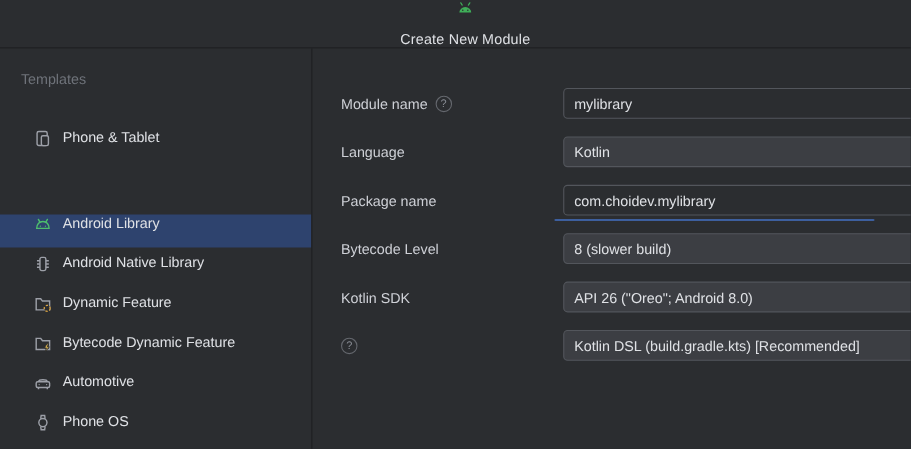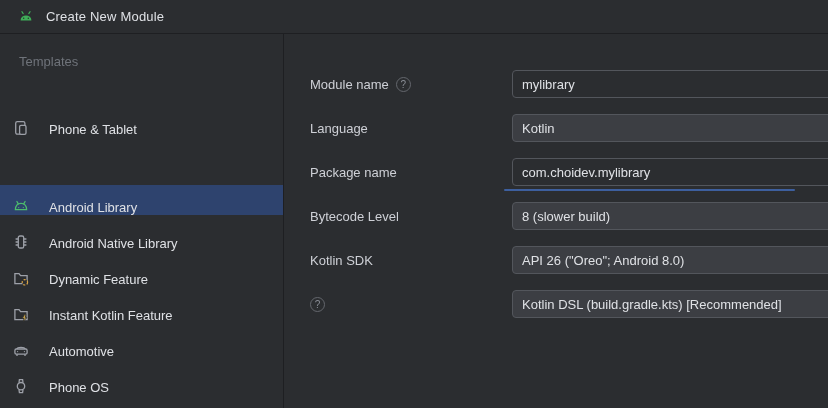--- a/index.html
+++ b/index.html
@@ -5,35 +5,35 @@
   * { margin:0; padding:0; box-sizing:border-box; }
   html,body { width:828px; height:408px; overflow:hidden; }
   body {
     background:#2b2d30;
     color:#dfe1e5;
     font-family:"Liberation Sans", sans-serif;
     font-size:13px;
     -webkit-font-smoothing:antialiased;
   }
   .header {
-    height:34px; border-bottom:1px solid #1e1f22;
-    display:flex; align-items:center; padding-left:18px; gap:12px;
+    height:44px; border-bottom:1px solid #1e1f22;
+    display:flex; align-items:center; padding-left:18px; gap:12px;flex-direction:column;
   }
   .header .title { color:#dfe1e5; letter-spacing:.2px; }
   .layout { display:flex; height:374px; }
 
   
   .sidebar {
     width:284px; flex:none; border-right:1px solid #1e1f22; overflow:hidden;
   }
   .section-label { margin:20px 0 0 19px; color:#6f737a; height:16px; line-height:16px; }
   .template-list { margin-top:37px; list-style:none; }
   .item {
-    height:30px; display:flex; align-items:flex-end; gap:19px;
-    padding-left:12px; margin-bottom:6px; cursor:default; white-space:nowrap;
+    height:30px; display:flex; align-items:flex-start; gap:9px;
+    padding-left:30px; margin-bottom:6px; cursor:default; white-space:nowrap;
   }
   .item.selected { background:#2e436e;margin-top:48px; }
   .item .icon { width:18px; height:18px; flex:none; display:flex; align-items:center; justify-content:center; }
   .item .label { color:#dfe1e5; }
 
   
   .main { flex:1 1 auto; padding:36px 16px 0 26px; overflow:hidden; }
   .form-row {
     display:grid; grid-template-columns:202px 340px;
     align-items:center; height:28px; margin-bottom:16px;
@@ -120,21 +120,21 @@
           </span>
     <span class="label">Dynamic Feature</span>
   </li>
         <li class="item">
     <span class="icon">
             <svg width="18" height="18" viewBox="0 0 18 18" fill="none">
       <path d="M2.9 4.6 h4.1 l1.6 2.1 h6.5 v8 H2.9 Z" stroke="#9da0a8" stroke-width="1.3"></path>
       <path d="M12.6 9.6 L10.3 13.3 h1.8 L11.2 16.8 L14.9 12.3 h-1.9 L14.1 9.6 Z" fill="#e0b64f" stroke="#2b2d30" stroke-width="0.8"></path>
             </svg>
           </span>
-    <span class="label">Instant Kotlin Feature</span>
+    <span class="label">Bytecode Dynamic Feature</span>
   </li>
         <li class="item">
     <span class="icon">
             <svg width="18" height="18" viewBox="0 0 18 18" fill="none" stroke="#9da0a8" stroke-width="1.3">
       <path d="M5 8 C5.4 5.7 12.6 5.7 13 8"></path>
       <rect x="2.9" y="8" width="12.2" height="5.2" rx="1.4"></rect>
       <path d="M5 13.2 v1.7 M13 13.2 v1.7"></path>
       <circle cx="5.6" cy="10.6" r="0.6" fill="#9da0a8" stroke="none"></circle>
       <circle cx="12.4" cy="10.6" r="0.6" fill="#9da0a8" stroke="none"></circle>
             </svg>

